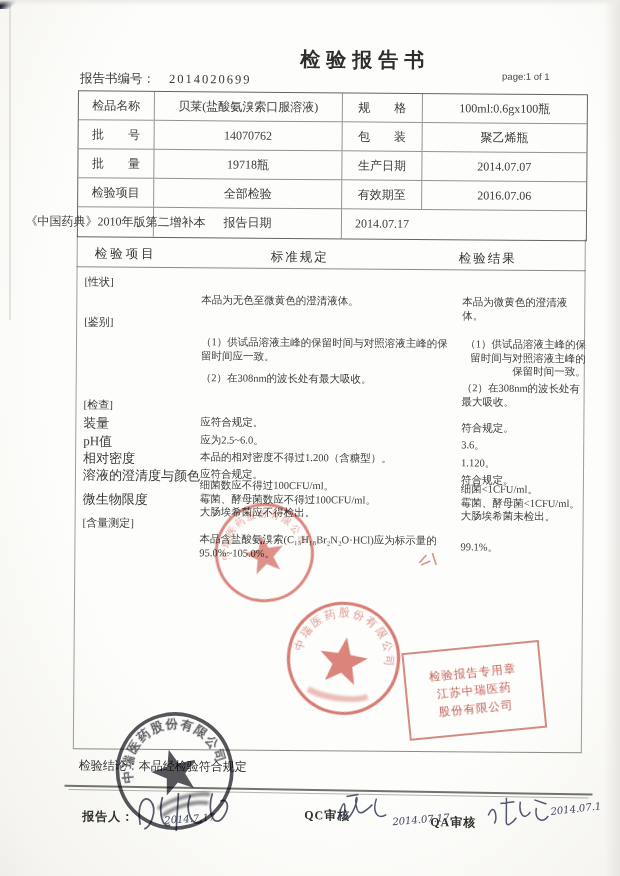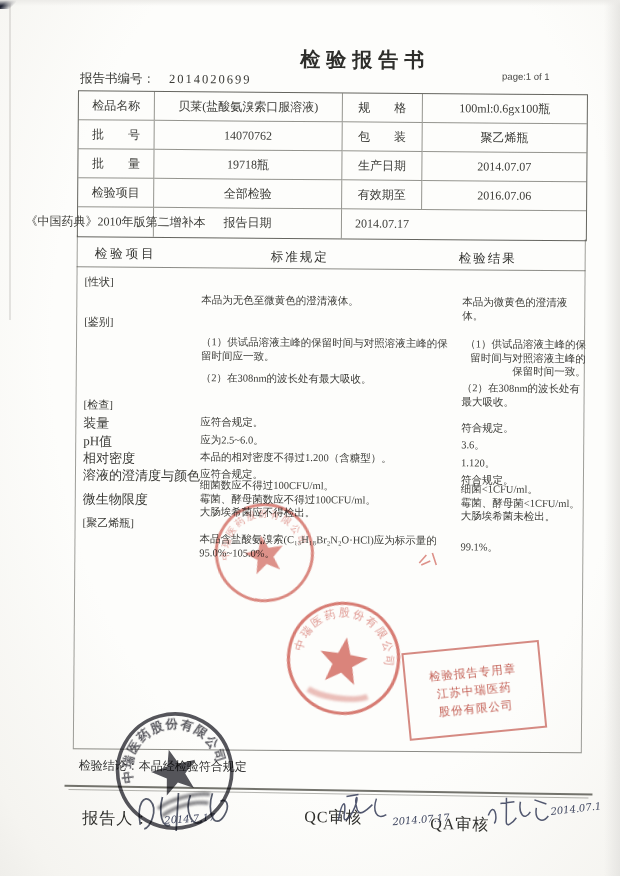--- a/index.html
+++ b/index.html
@@ -37,21 +37,21 @@
   .item-label{left:86px;font-size:11px;color:#3a3a36;text-align:center;}
   .sub-label{left:86px;font-size:13px;color:#3a3a36;white-space:nowrap;}
   .std-col{left:203px;width:254px;font-size:10.5px;line-height:13.5px;color:#3d3d39;}
   .res-col{left:464px;width:124px;font-size:10.5px;line-height:13.5px;color:#3d3d39;}
   .mline{display:block;}
   
   .conclusion{left:84px;top:759px;font-size:12px;color:#333;}
   .concl-top{left:78px;top:750px;width:509px;}
   .concl-bot{left:70px;top:789px;width:528px;height:1.6px;background:rgba(70,70,62,.75);transform:rotate(0.5deg);}
   .concl-bot2{left:74px;top:793px;width:520px;height:1px;background:rgba(70,70,62,.4);transform:rotate(0.5deg);}
-  .signoff-label{font-size:16px;font-weight:400;color:#2f2f2c;letter-spacing:1px;}
+  .signoff-label{font-size:12px;font-weight:700;color:#2f2f2c;letter-spacing:1px;}
   .hand{font-family:"DejaVu Serif","Liberation Serif",serif;font-style:italic;color:#3f4660;}
   
   .stamp{mix-blend-mode:multiply;}
   .rect-stamp{
     left:410px;top:645px;width:134px;height:84px;transform:rotate(-6deg);
     border:2.2px solid rgba(186,62,50,.6);display:flex;flex-direction:column;align-items:center;justify-content:center;
     gap:3px;font-size:11.5px;letter-spacing:1px;color:rgba(180,56,44,.82);filter:blur(.5px);mix-blend-mode:multiply;
   }
 </style>
 </head>
@@ -140,21 +140,21 @@
       <span class="mline">细菌数应不得过100CFU/ml。</span>
       <span class="mline">霉菌、酵母菌数应不得过100CFU/ml。</span>
       <span class="mline">大肠埃希菌应不得检出。</span>
     </div>
     <div class="abs res-col" style="top:481px;">
       <span class="mline">细菌&lt;1CFU/ml。</span>
       <span class="mline">霉菌、酵母菌&lt;1CFU/ml。</span>
       <span class="mline">大肠埃希菌未检出。</span>
     </div>
 
-    <div class="abs item-label" style="top:517px;">[聚乙烯瓶]</div>
+    <div class="abs item-label" style="top:517px;">[含量测定]</div>
     <div class="abs std-col" style="top:533px;">本品含盐酸氨溴索(C₁₃H₁₈Br₂N₂O·HCl)应为标示量的95.0%~105.0%。</div>
     <div class="abs res-col" style="top:539px;">99.1%。</div>
 
     <div class="abs conclusion">
       <span>检验结论：</span><span>本品经检验符合规定</span>
     </div>
     <div class="abs concl-bot"></div>
     <div class="abs concl-bot2"></div>
 
     <div class="abs signoff-label" style="left:88px;top:810px;">报告人：</div>

